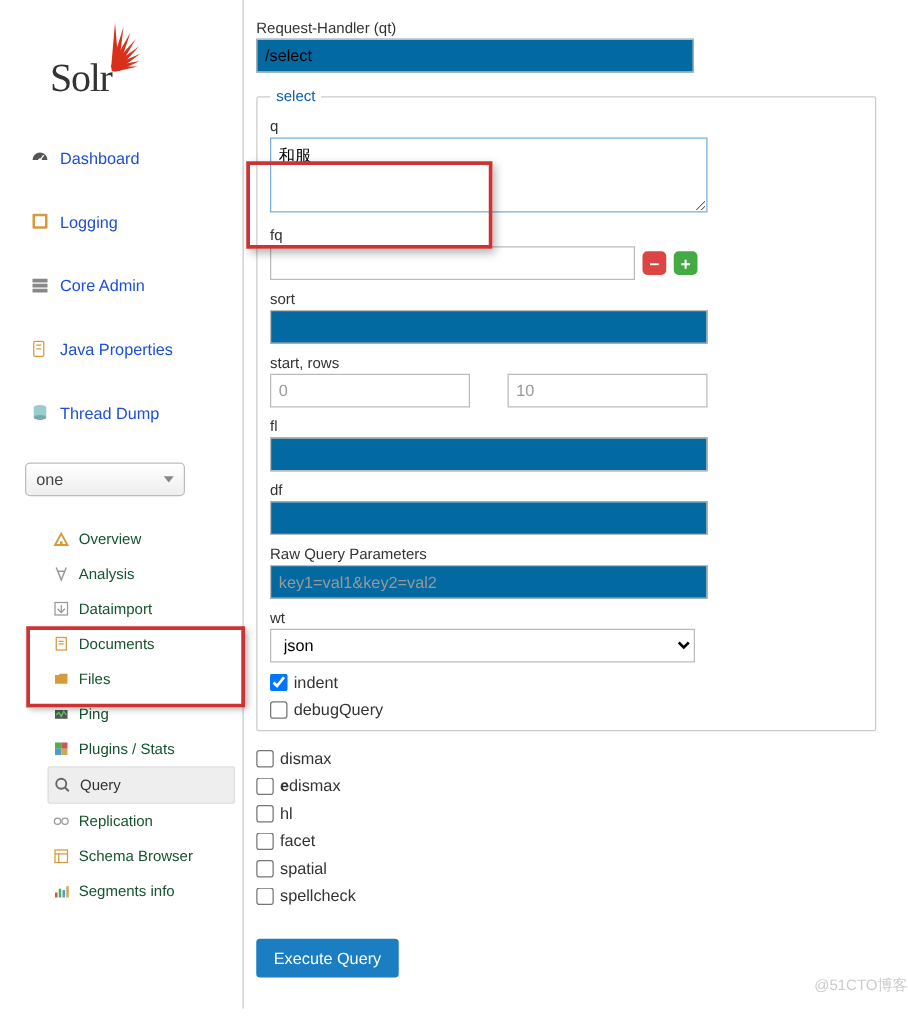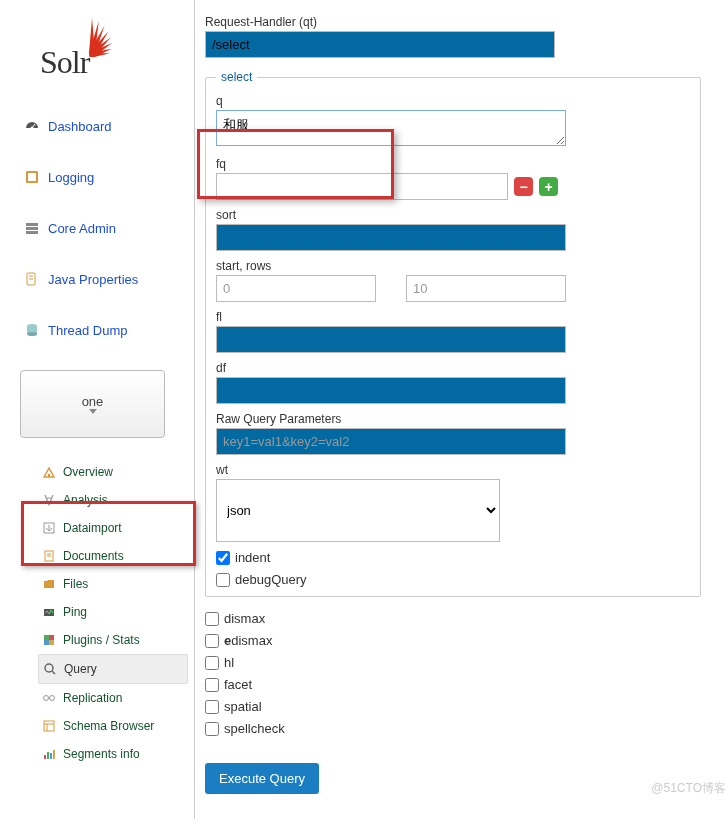--- a/index.html
+++ b/index.html
@@ -6,42 +6,42 @@
     body { font-family: Arial, Helvetica, sans-serif; font-size: 13px; color: #333; background: #fff; width: 726px; }
     .container { display: flex; }
     .left-col { width: 195px; padding: 15px 5px 15px 20px; }
     .right-col { flex: 1; padding: 15px 25px 25px 10px; border-left: 1px solid #ccc; margin-left: -1px; }
     .logo { display: flex; align-items: flex-end; margin-bottom: 30px; margin-left: 20px; }
     .logo-text { font-family: Georgia, serif; font-size: 32px; color: #333; letter-spacing: -1px; }
     .logo-sun { width: 42px; height: 42px; margin-left: -4px; margin-bottom: 24px; }
     .nav-list { list-style: none; margin-bottom: 25px; }
     .nav-list li { display: flex; align-items: center; padding: 7px 4px; cursor: pointer; color: #1d4ed8; margin-top: 21px; }
     .nav-list li .nav-icon { width: 16px; height: 16px; margin-right: 8px; display: inline-flex; align-items: center; justify-content: center; }
-    .core-select { width: 145px; padding: 23px 8px; border: 1px solid #bbb; border-radius: 4px; background: linear-gradient(#fff,#eee); cursor: pointer; display: flex; justify-content: space-between; align-items: center; margin-bottom: 20px; font-size: 13px; color: #444; flex-direction: column; }
+    .core-select { width: 128px; padding: 5px 8px; border: 1px solid #bbb; border-radius: 4px; background: linear-gradient(#fff,#eee); cursor: pointer; display: flex; justify-content: space-between; align-items: center; margin-bottom: 20px; font-size: 13px; color: #444; }
     .core-select .caret { width: 0; height: 0; border-left: 4px solid transparent; border-right: 4px solid transparent; border-top: 5px solid #888; }
     .core-nav { list-style: none; margin-left: 18px; }
     .core-nav li { display: flex; align-items: center; padding: 7px 4px; cursor: pointer; color: #14532d; font-size: 12px; }
     .core-nav li .nav-icon { width: 14px; height: 14px; margin-right: 7px; display: inline-flex; align-items: center; justify-content: center; }
     .core-nav li.active { background: #eee; color: #333; border: 1px solid #ddd; border-radius: 2px; width: 150px; }
     .red-highlight-1 { position: absolute; border: 3px solid #c33; pointer-events: none; width: 175px; height: 65px; top: 501px; left: 21px; box-shadow: 2px 2px 5px rgba(0,0,0,0.3); }
     .red-highlight-2 { position: absolute; border: 3px solid #c33; pointer-events: none; width: 197px; height: 70px; top: 129px; left: 197px; box-shadow: 3px 3px 7px rgba(0,0,0,0.3); }
     .form-row { margin-bottom: 8px; }
     .form-label { font-size: 12px; color: #333; margin-bottom: 2px; display: block; }
     .text-input { width: 350px; border: 1px solid #bbb; padding: 5px 6px; font-size: 13px; background: #0369a1; font-family: inherit; }
-    .textarea { width: 350px; border: 1px solid #7aadd9; padding: 5px 6px; font-size: 13px; background: #fff; resize: both; height: 36px; font-family: inherit; outline: none; }
+    .textarea { width: 350px; border: 1px solid #7aadd9; padding: 5px 6px; font-size: 13px; background: #fff; resize: both; height: 60px; font-family: inherit; outline: none; }
     .fieldset { border: 1px solid #ccc; border-radius: 2px; padding: 10px 10px 2px 10px; margin-top: 12px; margin-bottom: 14px; }
     .legend { font-size: 12px; color: #0b5faa; padding: 0 5px; }
     .fq-row { display: flex; align-items: center; gap: 6px; }
     .fq-input { width: 292px; border: 1px solid #bbb; padding: 5px 6px; font-size: 13px; }
     .btn-icon { width: 19px; height: 19px; border-radius: 4px; display: inline-flex; align-items: center; justify-content: center; color: #fff; font-weight: bold; font-size: 14px; cursor: pointer; border: none; }
     .btn-remove { background: #d44; }
     .btn-add { background: #4a4; }
     .row-inputs { display: flex; gap: 30px; }
     .small-input { width: 160px; border: 1px solid #bbb; padding: 5px 6px; font-size: 13px; color: #999; }
-    .select-input { width: 284px; border: 1px solid #bbb; padding: 22px 6px; font-size: 13px; background: #fff; }
+    .select-input { width: 340px; border: 1px solid #bbb; padding: 4px 6px; font-size: 13px; background: #fff; }
     .checkbox-row { display: flex; align-items: center; gap: 5px; margin-bottom: 7px; font-size: 13px; }
     .checkbox-row input[type="checkbox"] { width: 14px; height: 14px; }
     .execute-btn { background: #1b7ec2; color: #fff; border: none; padding: 8px 14px; font-size: 13px; border-radius: 3px; cursor: pointer; margin-top: 20px; }
     .placeholder-input::placeholder { color: #999; }
     .watermark { position: absolute; right: 0; top: 780px; color: #ccc; font-size: 12px; pointer-events: none; }
   </style>
 </head>
 <body>
 
 <div class="container">

